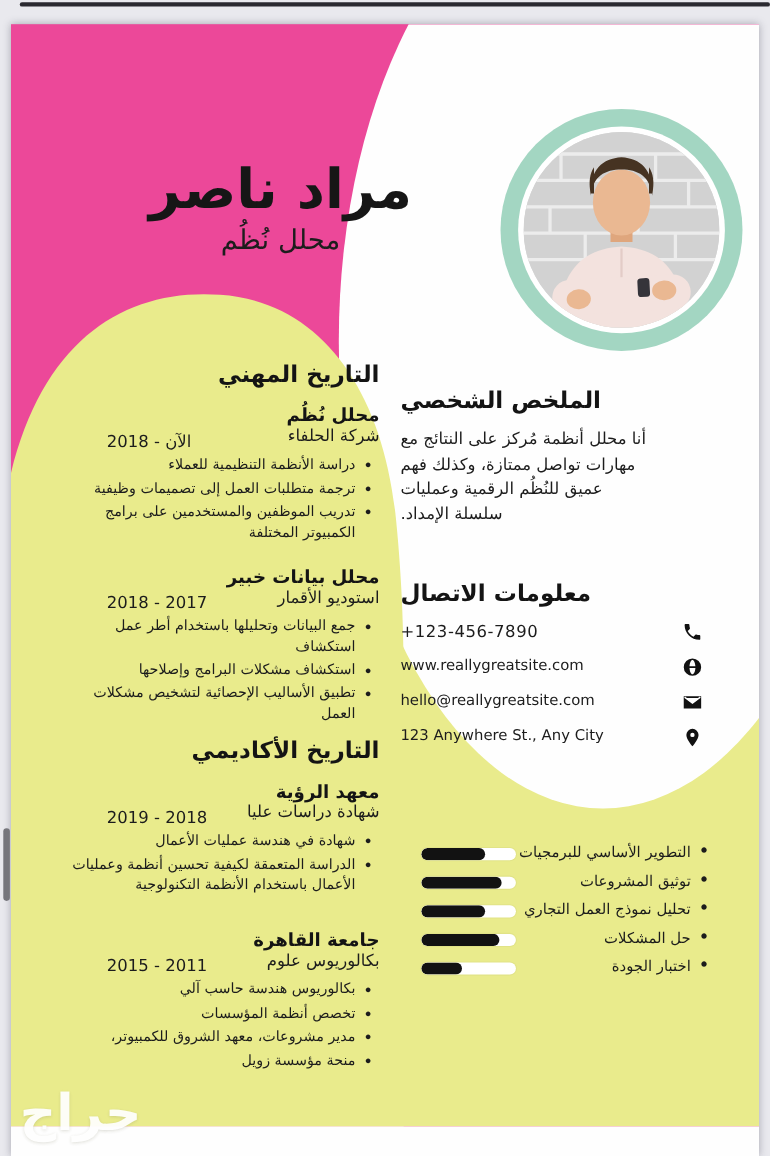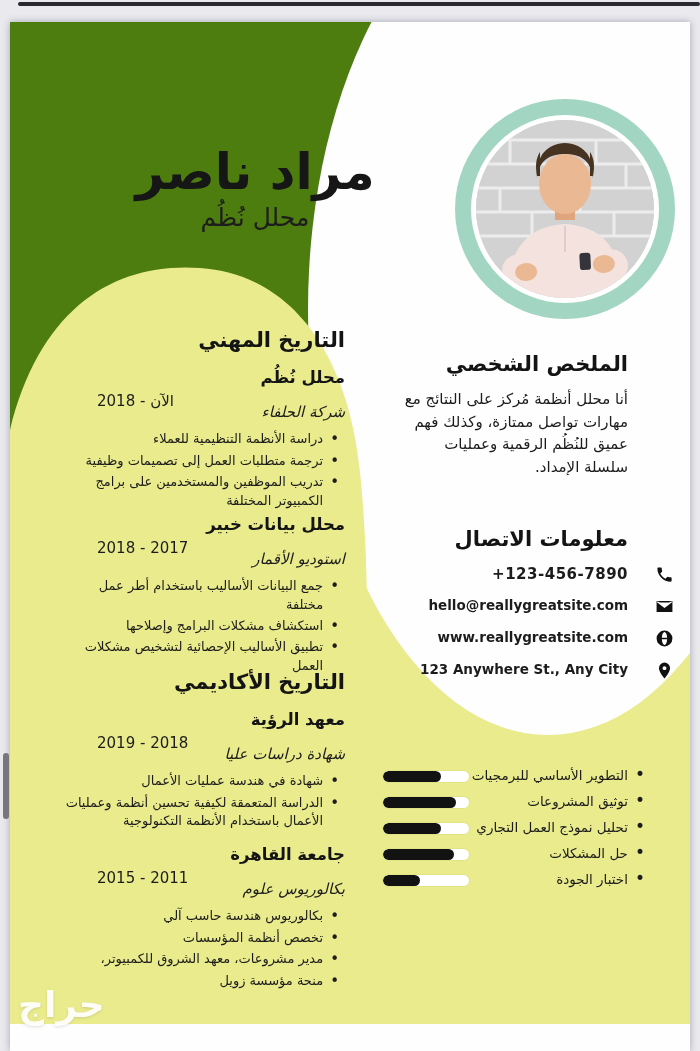--- a/index.html
+++ b/index.html
@@ -8,70 +8,70 @@
     font-family:"DejaVu Sans", sans-serif;
     background:#e9e9ee;
     position:relative;
     direction:rtl;
   }
   .top-strip { position:absolute; left:18px; right:0; top:2px; height:4px; background:#2a2930; border-radius:2px; }
   .scrollbar { position:absolute; left:3px; top:753px; width:6px; height:66px; background:#76767c; border-radius:3px; z-index:40; }
 
   .page {
     position:absolute; left:10px; top:22px; width:680px; height:1029px;
-    background:#4d7c0f; box-shadow:0 0 7px rgba(40,40,60,.35);
+    background:#ec4899; box-shadow:0 0 7px rgba(40,40,60,.35);
     overflow:hidden;
   }
   .bg-svg { position:absolute; inset:0; z-index:0; }
 
   
   .name-block { position:absolute; left:90px; top:124px; width:310px; text-align:center; z-index:5; }
   .name { font-size:50px; line-height:1.05; font-weight:bold; color:#161616; letter-spacing:-1px; }
   .job-title { font-size:25px; color:#1d1d1d; margin-top:4px; }
 
   .photo-ring { position:absolute; left:445px; top:77px; width:220px; height:220px; border-radius:50%;
                 background:#a3d6c2; z-index:5; }
   .photo-white { position:absolute; left:16px; top:16px; width:188px; height:188px; border-radius:50%; background:#fff; }
   .photo { position:absolute; left:21px; top:21px; width:178px; height:178px; border-radius:50%; overflow:hidden; background:#d6d6d6; }
 
   
-  .rsec { position:absolute; right:62px; width:230px; z-index:6; text-align:right; color:#1c1c1c;margin-left:16px; }
+  .rsec { position:absolute; right:96px; width:230px; z-index:6; text-align:left; color:#1c1c1c;margin-left:16px; }
   .sec-title { font-size:21px; font-weight:bold; color:#141414; }
   .summary-text { margin-top:12px; font-size:15px; line-height:1.5; }
 
   .contact-rows { margin-top:14px; }
-  .c-row { position:relative; margin-bottom:10px; min-height:22px;font-weight:bold; }
+  .c-row { position:relative; margin-bottom:10px; min-height:22px; }
   .c-text { font-size:13.5px; direction:ltr; unicode-bidi:embed; display:block; }
   .c-text.phone { font-size:15px; letter-spacing:.5px; }
   .c-icon { position:absolute; right:-46px; top:0; width:20px; height:20px; }
   .c-icon svg { width:19px; height:19px; fill:#111; }
 
   
   .skills { position:absolute; right:45px; width:262px; top:728px; z-index:6; text-align:right; }
   .skills .sec-title { font-size:21px; }
   .skill-rows { margin-top:16px; }
   .s-row { position:relative; height:26px; }
   .s-label { font-size:13.5px; color:#1c1c1c; display:flex; align-items:center; gap:7px; }
   .s-label .dot { font-size:17px; line-height:1; }
   .s-bar { position:absolute; left:0; top:5px; width:86px; height:11px; background:#ffffff; border-radius:6px;
            box-shadow:0 0 0 1px rgba(0,0,0,0.03); overflow:hidden; direction:ltr; }
   .s-fill { height:100%; background:#121212; border-radius:6px; }
 
   
   .lsec { position:absolute; right:345px; width:290px; z-index:6; text-align:right; color:#1c1c1c; }
   .entry { position:relative; margin-bottom:16px; }
   .e-title { font-size:16.5px; font-weight:bold; color:#141414; }
-  .e-org { font-size:15px; margin-top:16px;font-style:italic; }
+  .e-org { font-size:15px; margin-top:0; }
   .e-dates { position:absolute; left:42px; top:24px; font-size:15px; white-space:nowrap; }
   .bullets { margin-top:9px; padding-left:4px; }
   .b-row { display:flex; gap:7px; font-size:13px; line-height:1.45; margin-bottom:2px; padding-right:6px; }
   .b-row .dot { font-size:15px; line-height:1.3; }
 
   .watermark { position:absolute; left:8px; top:962px; width:140px; z-index:20;
-               font-size:36px; font-weight:bold; color:#ffffff; opacity:.92; text-align:left;
+               font-size:46px; font-weight:bold; color:#ffffff; opacity:.92; text-align:left;
                text-shadow:0 1px 3px rgba(120,120,90,.25); }
 </style>
 </head>
 <body>
 
 <div class="top-strip"></div>
 <div class="scrollbar"></div>
 
 <div class="page">
 
@@ -138,33 +138,33 @@
         <span class="c-icon">
           <svg viewBox="0 0 24 24">
               <path d="M6.6 10.8c1.4 2.8 3.8 5.1 6.6 6.6l2.2-2.2c.3-.3.7-.4 1-.2 1.1.4 2.4.6 3.6.6.6 0 1 .4 1 1V20c0 .6-.4 1-1 1C10.6 21 3 13.4 3 4c0-.6.4-1 1-1h3.5c.6 0 1 .4 1 1 0 1.2.2 2.5.6 3.6.1.3 0 .7-.2 1l-2.3 2.2z"></path>
             </svg>
         </span>
         <span class="c-text phone">+123-456-7890</span>
       </div>
       <div class="c-row">
         <span class="c-icon">
           <svg viewBox="0 0 24 24">
+              <path d="M12 2a10 10 0 1 0 0 20 10 10 0 0 0 0-20zm0 1.8c1.6 0 3.1 2.9 3.4 7.2H8.6c.3-4.3 1.8-7.2 3.4-7.2zM6.8 11A16 16 0 0 1 8 5.1 8.3 8.3 0 0 0 3.9 11h2.9zm0 2H3.9A8.3 8.3 0 0 0 8 18.9 16 16 0 0 1 6.8 13zm1.8 0h6.8c-.3 4.3-1.8 7.2-3.4 7.2S8.9 17.3 8.6 13zm8.6 0a16 16 0 0 1-1.2 5.9 8.3 8.3 0 0 0 4.1-5.9h-2.9zm0-2h2.9A8.3 8.3 0 0 0 16 5.1 16 16 0 0 1 17.2 11z"></path>
+            </svg>
+        </span>
+        <span class="c-text">www.reallygreatsite.com</span>
+      </div>
+      <div class="c-row">
+        <span class="c-icon">
+          <svg viewBox="0 0 24 24">
               <path d="M2 5h20v14H2z M4 7l8 6 8-6" fill="#111"></path>
               <path d="M3 6l9 7 9-7" stroke="#fff" stroke-width="1.6" fill="none"></path>
             </svg>
         </span>
         <span class="c-text">hello@reallygreatsite.com</span>
-      </div>
-      <div class="c-row">
-        <span class="c-icon">
-          <svg viewBox="0 0 24 24">
-              <path d="M12 2a10 10 0 1 0 0 20 10 10 0 0 0 0-20zm0 1.8c1.6 0 3.1 2.9 3.4 7.2H8.6c.3-4.3 1.8-7.2 3.4-7.2zM6.8 11A16 16 0 0 1 8 5.1 8.3 8.3 0 0 0 3.9 11h2.9zm0 2H3.9A8.3 8.3 0 0 0 8 18.9 16 16 0 0 1 6.8 13zm1.8 0h6.8c-.3 4.3-1.8 7.2-3.4 7.2S8.9 17.3 8.6 13zm8.6 0a16 16 0 0 1-1.2 5.9 8.3 8.3 0 0 0 4.1-5.9h-2.9zm0-2h2.9A8.3 8.3 0 0 0 16 5.1 16 16 0 0 1 17.2 11z"></path>
-            </svg>
-        </span>
-        <span class="c-text">www.reallygreatsite.com</span>
       </div>
       <div class="c-row">
         <span class="c-icon">
           <svg viewBox="0 0 24 24">
               <path d="M12 2a7 7 0 0 0-7 7c0 5.2 7 13 7 13s7-7.8 7-13a7 7 0 0 0-7-7zm0 9.5A2.5 2.5 0 1 1 12 6.5a2.5 2.5 0 0 1 0 5z"></path>
             </svg>
         </span>
         <span class="c-text">123 Anywhere St., Any City</span>
       </div>
     </div>
@@ -197,21 +197,21 @@
   </div>
 
   <div class="lsec" style="top:493px">
     <div class="entry">
       <div class="e-title">محلل بيانات خبير</div>
       <div class="e-org">استوديو الأقمار</div>
       <div class="e-dates">2017 - 2018</div>
       <div class="bullets">
         <div class="b-row">
             <span class="dot">•</span>
-            <span>جمع البيانات الأساليب باستخدام أطر عمل مختلفة</span>
+            <span>جمع البيانات وتحليلها باستخدام أطر عمل استكشاف</span>
           </div>
         <div class="b-row">
             <span class="dot">•</span>
             <span>استكشاف مشكلات البرامج وإصلاحها</span>
           </div>
         <div class="b-row">
             <span class="dot">•</span>
             <span>تطبيق الأساليب الإحصائية لتشخيص مشكلات العمل</span>
           </div>
       </div>

